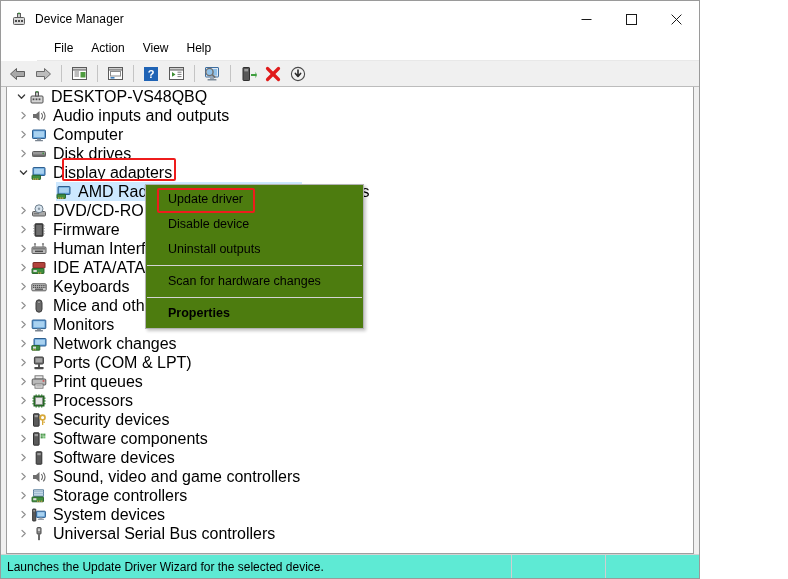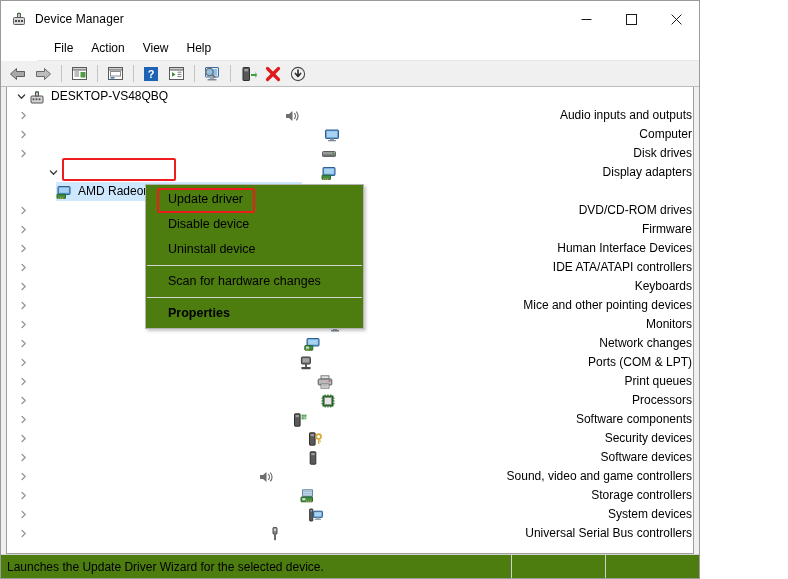--- a/index.html
+++ b/index.html
@@ -133,25 +133,25 @@
     border-top: none;
     box-sizing: border-box;
     overflow: hidden;
   }
   .tree-row {
     height: 19px;
     display: flex;
     align-items: center;
     position: relative;
     white-space: nowrap;
-    font-size: 12px;
+    font-size: 16px;
     line-height: 19px;
   }
   .tree-row.root { padding-left: 6px; }
-  .tree-row.lvl1 { padding-left: 8px; justify-content: space-between; }
+  .tree-row.lvl1 { padding-left: 8px; }
   .tree-row.lvl2 { padding-left: 49px; }
   .twisty {
     width: 16px;
     height: 19px;
     display: inline-flex;
     align-items: center;
     justify-content: center;
     flex: 0 0 16px;
   }
   .row-icon {
@@ -209,21 +209,21 @@
   .ctx-sep {
     height: 1px;
     background: #d4d4d4;
     margin: 3px 1px 3px 1px;
   }
 
   
   #statusbar {
     height: 24px;
     min-height: 24px;
-    background: #4d7c0f;
+    background: #5eead4;
     border-top: 1px solid #d2d2d2;
     display: flex;
     align-items: stretch;
     font-size: 12px;
     box-sizing: border-box;
   }
   #status-main {
     flex: 1;
     display: flex;
     align-items: center;
@@ -445,21 +445,21 @@
         <span class="row-icon">
           <svg width="16" height="16" viewBox="0 0 16 16">
             <rect x="1.5" y="5.5" width="13" height="5" rx="1" fill="#9a9a9a" stroke="#5e5e5e" stroke-width="1"></rect>
             <rect x="1.5" y="8.5" width="13" height="2" fill="#6e6e6e"></rect>
             <circle cx="12.2" cy="7.3" r="0.9" fill="#3f8f3f"></circle>
           </svg>
         </span>
         <span class="row-label">Disk drives</span>
       </div>
 
-      <div class="tree-row lvl1" style="position:relative;margin-left:30px;">
+      <div class="tree-row lvl1" style="position:relative;">
         <span class="twisty">
           <svg width="9" height="9" viewBox="0 0 9 9">
               <path d="M1.4 3 L4.5 6.2 L7.6 3" fill="none" stroke="#3a3a3a" stroke-width="1.3" stroke-linecap="round" stroke-linejoin="round"></path>
             </svg>
         </span>
         <span class="row-icon">
           <svg width="16" height="16" viewBox="0 0 16 16">
             <rect x="2" y="2.5" width="12" height="8" rx="0.7" fill="#5b9bd5" stroke="#2f5f8f" stroke-width="1"></rect>
             <rect x="3.1" y="3.6" width="9.8" height="5.2" fill="#a9d2f0"></rect>
             <rect x="1" y="10.2" width="8.5" height="4.2" rx="0.5" fill="#3f8f3f" stroke="#256025" stroke-width="0.9"></rect>
@@ -719,45 +719,45 @@
       <div class="tree-row lvl1">
         <span class="twisty">
           <svg width="9" height="9" viewBox="0 0 9 9">
               <path d="M3 1.4 L6.2 4.5 L3 7.6" fill="none" stroke="#8e8e8e" stroke-width="1.3" stroke-linecap="round" stroke-linejoin="round"></path>
             </svg>
         </span>
         <span class="row-icon">
           <svg width="16" height="16" viewBox="0 0 16 16">
             <rect x="2.5" y="1.8" width="5.6" height="12.4" rx="0.6" fill="#5a5a5a" stroke="#2f2f2f" stroke-width="1"></rect>
             <rect x="3.6" y="3" width="3.4" height="2.2" fill="#9a9a9a"></rect>
+            <circle cx="11.6" cy="5.6" r="2.4" fill="none" stroke="#d8a93a" stroke-width="1.7"></circle>
+            <rect x="11" y="7.4" width="1.3" height="5.6" fill="#d8a93a"></rect>
+            <rect x="12.3" y="9.6" width="1.7" height="1.2" fill="#d8a93a"></rect>
+          </svg>
+        </span>
+        <span class="row-label">Security devices</span>
+      </div>
+
+      <div class="tree-row lvl1">
+        <span class="twisty">
+          <svg width="9" height="9" viewBox="0 0 9 9">
+              <path d="M3 1.4 L6.2 4.5 L3 7.6" fill="none" stroke="#8e8e8e" stroke-width="1.3" stroke-linecap="round" stroke-linejoin="round"></path>
+            </svg>
+        </span>
+        <span class="row-icon">
+          <svg width="16" height="16" viewBox="0 0 16 16">
+            <rect x="2.5" y="1.8" width="5.6" height="12.4" rx="0.6" fill="#5a5a5a" stroke="#2f2f2f" stroke-width="1"></rect>
+            <rect x="3.6" y="3" width="3.4" height="2.2" fill="#9a9a9a"></rect>
             <rect x="9.6" y="2.6" width="2.2" height="2.2" fill="#4f9b4f"></rect>
             <rect x="12.2" y="2.6" width="2.2" height="2.2" fill="#4f9b4f"></rect>
             <rect x="9.6" y="5.2" width="2.2" height="2.2" fill="#4f9b4f"></rect>
             <rect x="12.2" y="5.2" width="2.2" height="2.2" fill="#78c278"></rect>
           </svg>
         </span>
         <span class="row-label">Software components</span>
-      </div>
-
-      <div class="tree-row lvl1">
-        <span class="twisty">
-          <svg width="9" height="9" viewBox="0 0 9 9">
-              <path d="M3 1.4 L6.2 4.5 L3 7.6" fill="none" stroke="#8e8e8e" stroke-width="1.3" stroke-linecap="round" stroke-linejoin="round"></path>
-            </svg>
-        </span>
-        <span class="row-icon">
-          <svg width="16" height="16" viewBox="0 0 16 16">
-            <rect x="2.5" y="1.8" width="5.6" height="12.4" rx="0.6" fill="#5a5a5a" stroke="#2f2f2f" stroke-width="1"></rect>
-            <rect x="3.6" y="3" width="3.4" height="2.2" fill="#9a9a9a"></rect>
-            <circle cx="11.6" cy="5.6" r="2.4" fill="none" stroke="#d8a93a" stroke-width="1.7"></circle>
-            <rect x="11" y="7.4" width="1.3" height="5.6" fill="#d8a93a"></rect>
-            <rect x="12.3" y="9.6" width="1.7" height="1.2" fill="#d8a93a"></rect>
-          </svg>
-        </span>
-        <span class="row-label">Security devices</span>
       </div>
 
       <div class="tree-row lvl1">
         <span class="twisty">
           <svg width="9" height="9" viewBox="0 0 9 9">
               <path d="M3 1.4 L6.2 4.5 L3 7.6" fill="none" stroke="#8e8e8e" stroke-width="1.3" stroke-linecap="round" stroke-linejoin="round"></path>
             </svg>
         </span>
         <span class="row-icon">
           <svg width="16" height="16" viewBox="0 0 16 16">
@@ -838,21 +838,21 @@
         </span>
         <span class="row-label">Universal Serial Bus controllers</span>
       </div>
 
       <div class="redbox" style="left:55px; top:71px; width:110px; height:19px;"></div>
       <div class="redbox" style="left:150px; top:101px; width:94px; height:21px; z-index:30;"></div>
 
       <div id="ctxmenu" style="left:138px; top:97px;">
         <div class="ctx-item">Update driver</div>
         <div class="ctx-item">Disable device</div>
-        <div class="ctx-item">Uninstall device</div>
+        <div class="ctx-item">Uninstall outputs</div>
         <div class="ctx-sep"></div>
         <div class="ctx-item">Scan for hardware changes</div>
         <div class="ctx-sep"></div>
         <div class="ctx-item bold">Properties</div>
       </div>
 
     </div>
   </div>
 
   <div id="statusbar">

